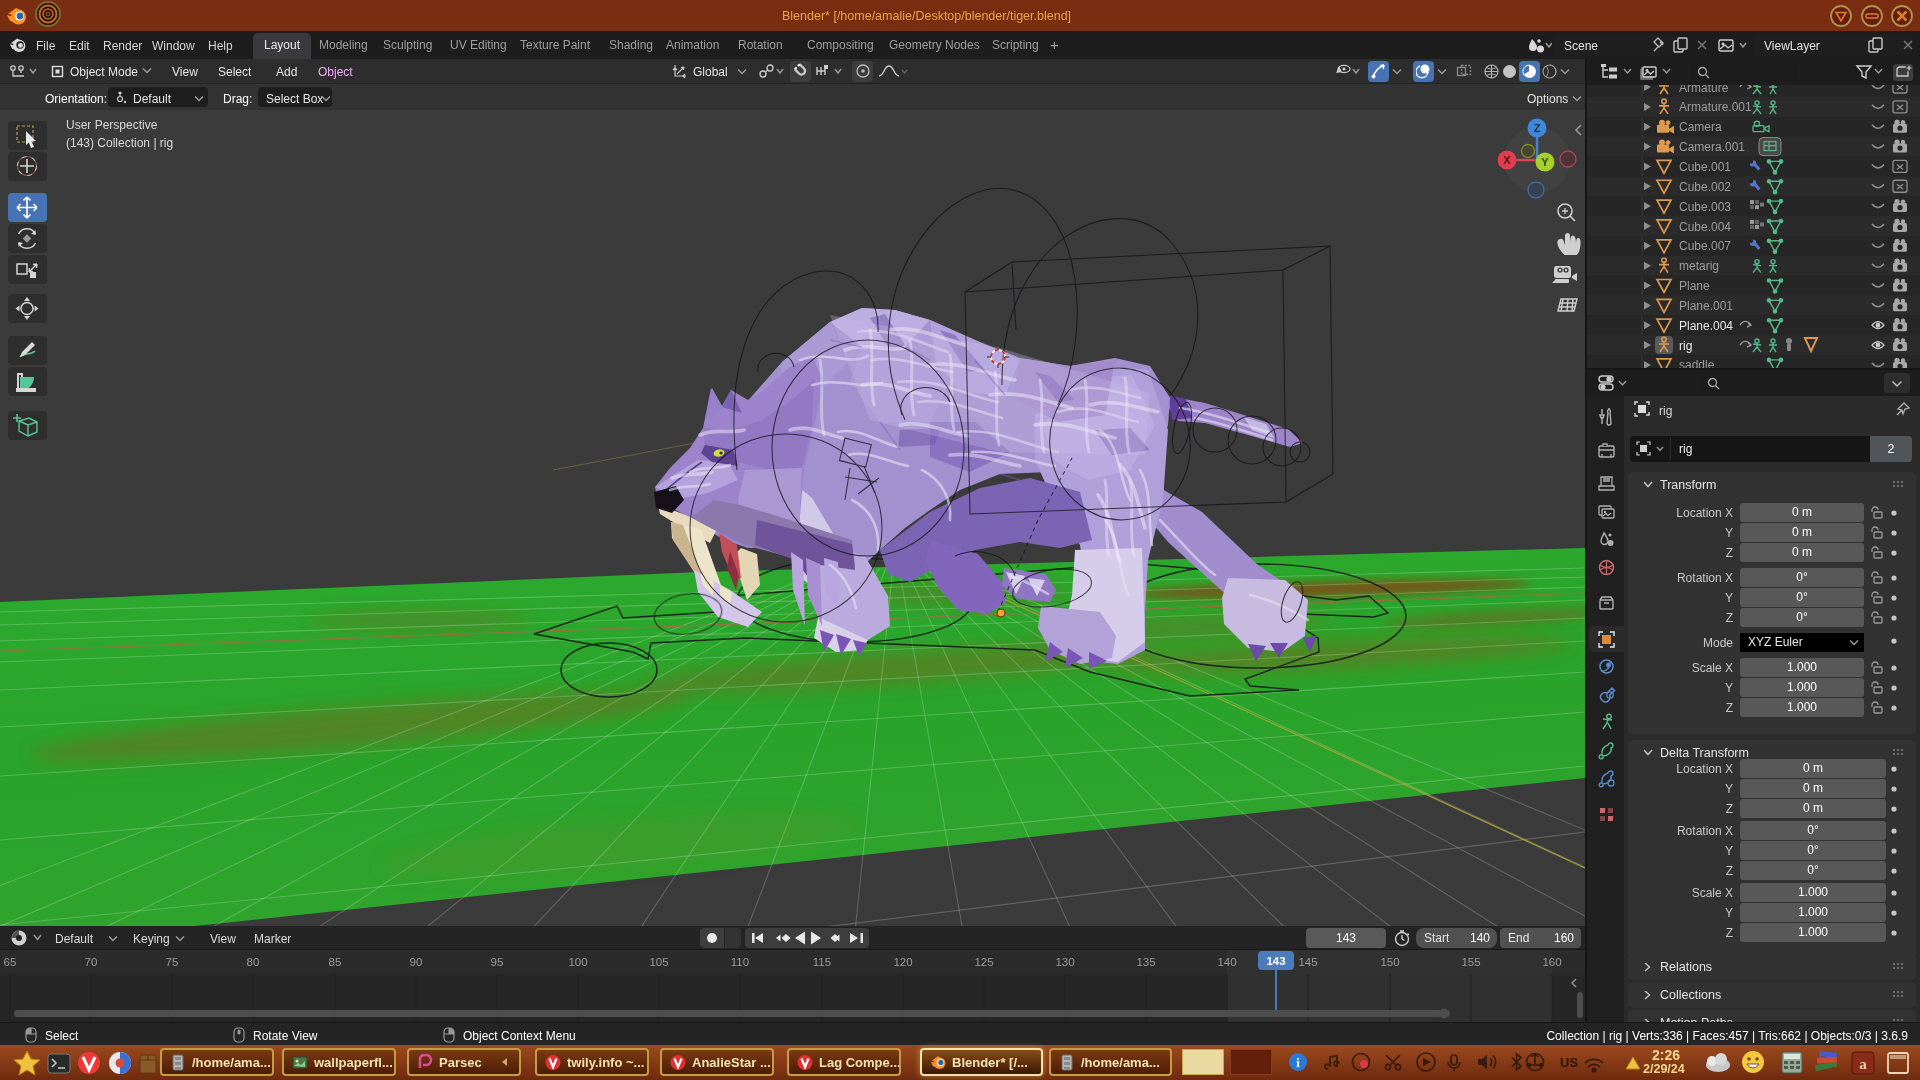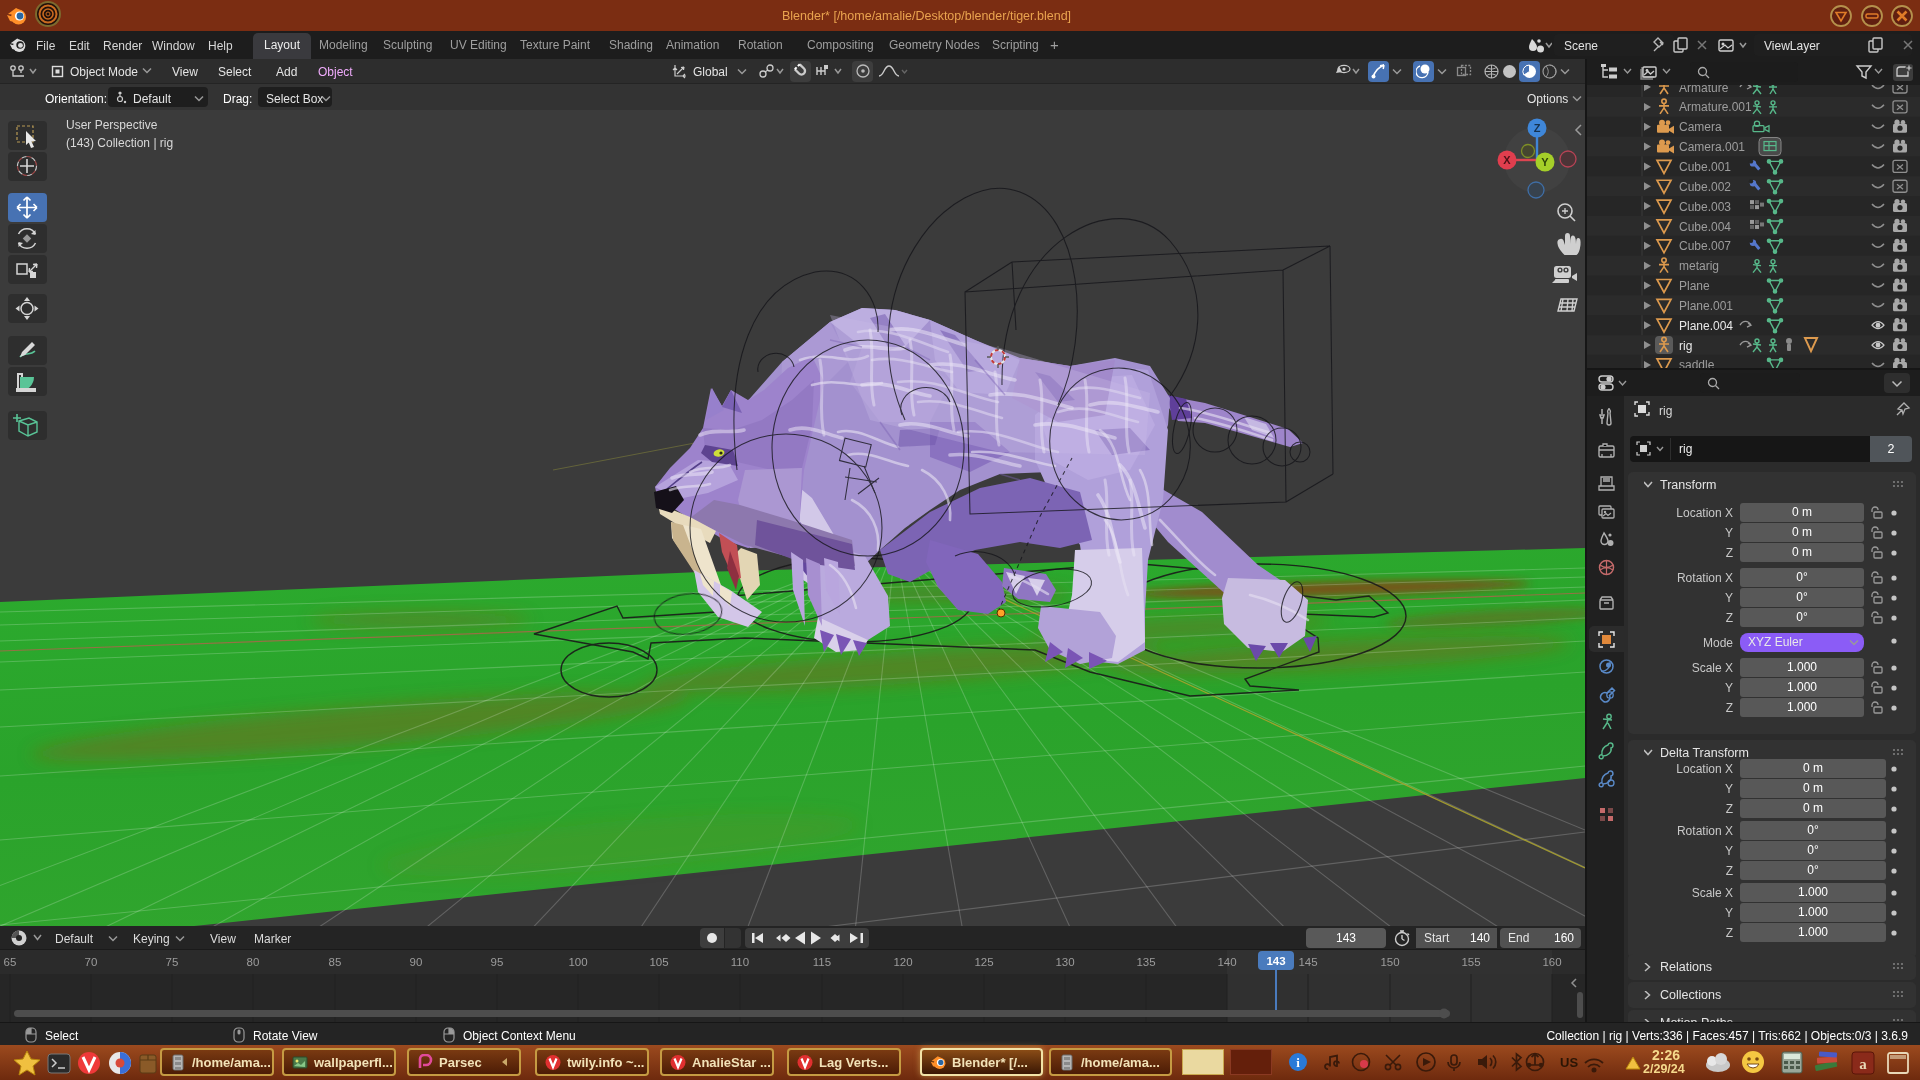--- a/index.html
+++ b/index.html
@@ -577,21 +577,21 @@
   <path d="M60 3.5 l-10 6.5 l10 6.5 Z"></path>
   <path d="M66 3.5 l10 6.5 l-10 6.5 Z"></path>
   <path d="M85.5 10 l4.5 -4 l4.5 4 l-4.5 4 Z M90 10 l4.5 -3.5 v7 Z"></path>
   <path d="M105 5 l8 5 l-8 5 Z M115.5 5 h2.5 v10 h-2.5 Z"></path>
  </svg>
  <div class="abs" style="left:1306px;top:2px;width:80px;height:20px;background:#595959;border-radius:4px;color:#fff;font-size:12px;text-align:center;line-height:20px">143</div>
  <svg class="abs" style="left:1392px;top:3px" width="20" height="18" viewBox="0 0 20 18">
   <circle cx="10" cy="10" r="6.5" fill="none" stroke="#ccc" stroke-width="1.4"></circle>
         <path d="M10 10 L10 6 M10 10 l2.5 1.5 M8 2 h4 M10 2 v2 M15.5 4.5 l1.5 1.5" stroke="#ccc" stroke-width="1.4" fill="none"></path>
  </svg>
- <div class="abs" style="left:1416px;top:2px;width:81px;height:20px;background:#515151;border-radius:0;color:#e6e6e6;font-size:12px;line-height:20px"><span style="margin-left:8px">Start</span><span style="float:right;margin-right:7px;color:#fff">140</span></div>
+ <div class="abs" style="left:1416px;top:2px;width:81px;height:20px;background:#515151;border-radius:8px;color:#e6e6e6;font-size:12px;line-height:20px"><span style="margin-left:8px">Start</span><span style="float:right;margin-right:7px;color:#fff">140</span></div>
  <div class="abs" style="left:1500px;top:2px;width:81px;height:20px;background:#515151;border-radius:4px;color:#e6e6e6;font-size:12px;line-height:20px"><span style="margin-left:8px">End</span><span style="float:right;margin-right:7px;color:#fff">160</span></div>
 </div>
 <svg class="abs" style="left:0;top:24px" width="1585" height="72" viewBox="0 0 1585 72">
  <rect x="0" y="0" width="1585" height="72" fill="#262626"></rect>
  <rect x="0" y="0" width="1585" height="24" fill="#2b2b2b"></rect>
  <rect x="1227" y="24" width="325" height="48" fill="#303030"></rect>
  <rect x="1227" y="0" width="325" height="24" fill="#313131"></rect>
  <line x1="10" y1="24" x2="10" y2="90" stroke="#202020"></line>
       <line x1="91" y1="24" x2="91" y2="90" stroke="#202020"></line>
       <line x1="172" y1="24" x2="172" y2="90" stroke="#202020"></line>
@@ -1194,21 +1194,21 @@
     <svg class="abs" style="left:283px;top:330px" width="15" height="16" viewBox="0 0 15 16">
       <g stroke="#9a9a9a" stroke-width="1.3" fill="none">
         <rect x="4" y="7" width="8" height="6" rx="1"></rect>
         <path d="M2 7 V5 a3 3 0 0 1 6 0"></path>
       </g>
     </svg>
     <svg class="abs" style="left:303px;top:334px" width="8" height="8" viewBox="0 0 8 8">
       <circle cx="4" cy="4" r="2.6" fill="#c5c5c5"></circle>
     </svg>
 <div class="t" style="left:41px;top:267px;width:105px;text-align:right;color:#c8c8c8">Mode</div>
-<div class="abs" style="left:153px;top:263px;width:124px;height:19px;background:#8b5cf6;border-radius:8px;color:#e8e8e8;font-size:12px;line-height:19px"><span style="margin-left:8px">XYZ Euler</span></div>
+<div class="abs" style="left:153px;top:263px;width:124px;height:19px;background:#000000;border-radius:1px;color:#e8e8e8;font-size:12px;line-height:19px"><span style="margin-left:8px">XYZ Euler</span></div>
 <svg class="abs" style="left:262px;top:269px" width="10" height="8" viewBox="0 0 10 8">
       <path d="M1 1.5 l4 4 l4 -4" fill="none" stroke="#999" stroke-width="1.5"></path>
     </svg>
 <svg class="abs" style="left:303px;top:267px" width="8" height="8" viewBox="0 0 8 8">
       <circle cx="4" cy="4" r="2.6" fill="#c5c5c5"></circle>
     </svg>
 <div class="abs" style="left:41px;top:370px;width:288px;height:218px;background:#323232;border-radius:5px"></div>
 <svg class="abs" style="left:57px;top:379px" width="9" height="9" viewBox="0 0 9 9">
       <path d="M0 1 l4 4.5 l4 -4.5" stroke="#c0c0c0" stroke-width="1.5" fill="none"></path>
     </svg>
@@ -1385,21 +1385,21 @@
           <circle cx="8" cy="8.5" r="7.5" fill="#e03030"></circle>
           <path d="M4.5 4.5 L8 13 L11.5 4.5" stroke="#fff" stroke-width="2.2" fill="none"></path>
         </svg></span>
       <span style="position:absolute;left:30px;top:5px">AnalieStar ...</span>
     </div>
 <div class="wbtn" style="left:787px;width:114px">
       <span style="position:absolute;left:8px;top:4px"><svg width="16" height="17" viewBox="0 0 16 17">
           <circle cx="8" cy="8.5" r="7.5" fill="#e03030"></circle>
           <path d="M4.5 4.5 L8 13 L11.5 4.5" stroke="#fff" stroke-width="2.2" fill="none"></path>
         </svg></span>
-      <span style="position:absolute;left:30px;top:5px">Lag Verts...</span>
+      <span style="position:absolute;left:30px;top:5px">Lag Compe...</span>
     </div>
 <div class="wbtn" style="left:920px;width:123px;border:2px solid #f2e3a8;background:linear-gradient(#8a4c16,#3a1704);box-shadow:0 0 6px #e8c86888">
       <span style="position:absolute;left:8px;top:4px"><svg width="17" height="17" viewBox="0 0 22 22">
           <path d="M2 9 L10 3 L16 6 L10 10 Z" fill="#ff9029"></path>
           <circle cx="12.5" cy="12" r="7.5" fill="#ff9029"></circle>
           <circle cx="13.5" cy="11" r="4.6" fill="#fff"></circle>
           <circle cx="14" cy="11" r="3.4" fill="#2a66a0"></circle>
           <path d="M1 10 L8 12 L12 18 L4 16 Z" fill="#ff9029"></path>
         </svg></span>
       <span style="position:absolute;left:30px;top:5px">Blender* [/...</span>

